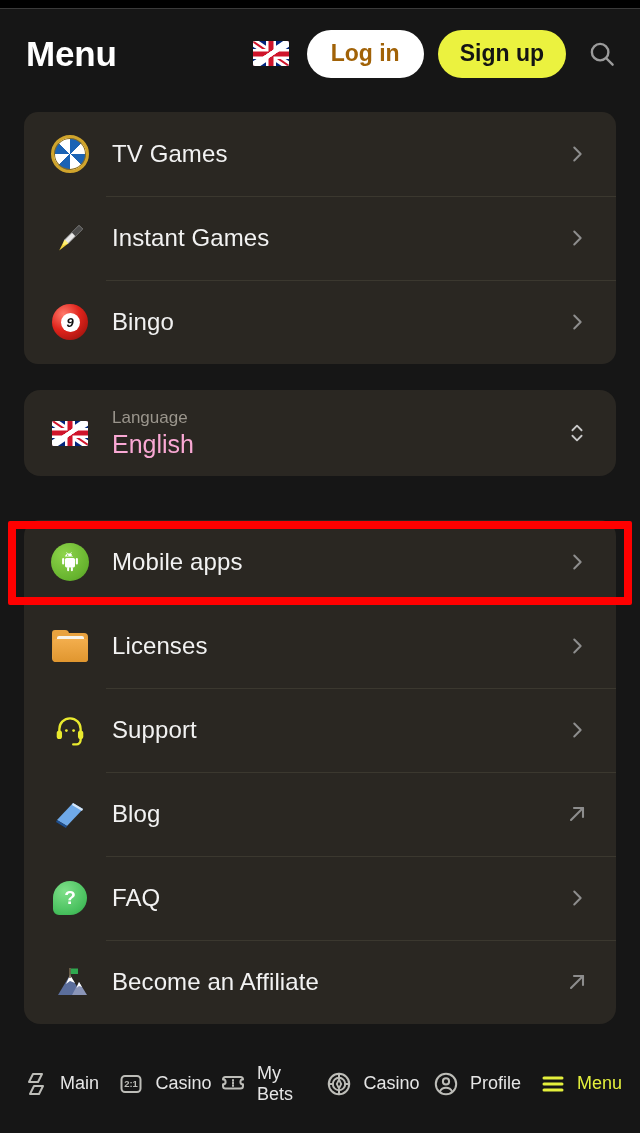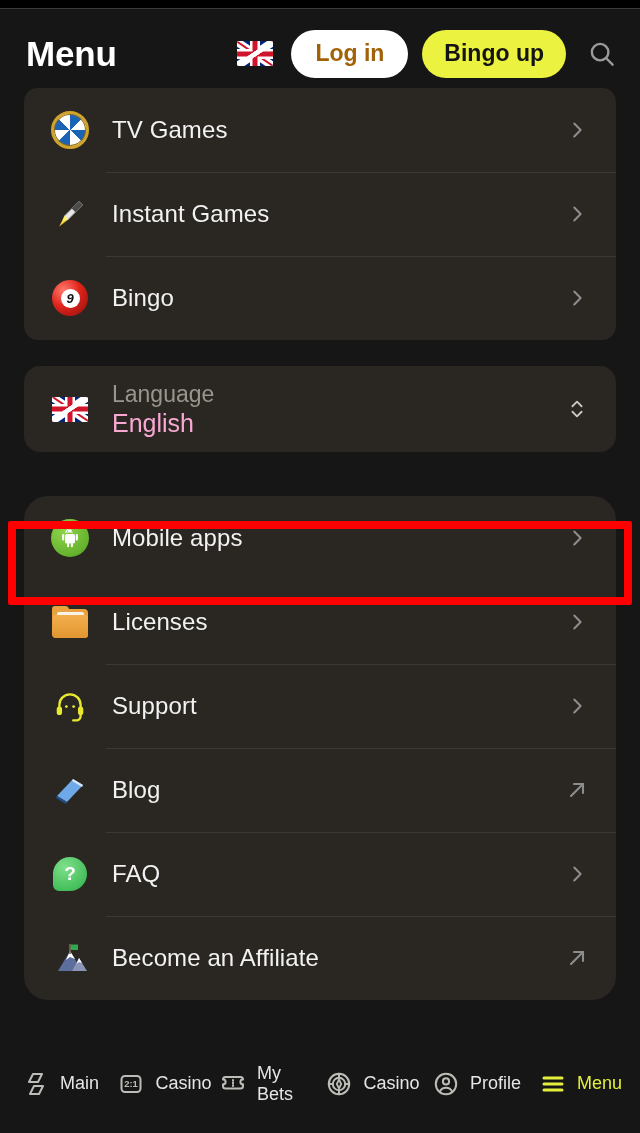--- a/index.html
+++ b/index.html
@@ -130,30 +130,30 @@
   .search-btn {
     width: 40px; height: 40px;
     display: flex; align-items: center; justify-content: center;
     flex-shrink: 0;
     cursor: pointer;
   }
 
   
   .content {
     position: absolute;
-    top: 88px; left: 0;
+    top: 112px; left: 0;
     width: 640px;
     height: 943px;
     overflow: hidden;
   }
 
   .card {
     margin: 0 24px 0 24px;
     background: #2a2722;
-    border-radius: 24px;
+    border-radius: 16px;
     overflow: hidden;
   }
   .card.first { border-radius: 14px; }
 
   .row {
     position: relative;
     display: flex;
     align-items: center;
     height: 84px;
     padding: 0 26px 0 24px;
@@ -188,21 +188,21 @@
     margin: 26px 24px 0 24px;
     background: #2a2722;
     border-radius: 16px;
     display: flex;
     align-items: center;
     height: 86px;
     padding: 0 26px 0 24px;
     cursor: pointer;
   }
   .lang-text { flex: 1; display: flex; flex-direction: column; justify-content: center; }
-  .lang-caption { font-size: 23px; color: #9a958c; line-height: 1.25; }
+  .lang-caption { font-size: 17px; color: #9a958c; line-height: 1.25; }
   .lang-value { font-size: 25px; color: #f9a8d4; line-height: 1.2; }
 
   .section-gap { height: 44px; }
 
   
   .highlight-box {
     position: absolute;
     left: 8px; top: 521px;
     width: 624px; height: 84px;
     border: 8px solid #ff0000;
@@ -305,21 +305,21 @@
       <div class="flag-diag-white" style="position:absolute;left:50%;top:50%;width:150%;height:8px;background:#fff;transform:translate(-50%,-50%) rotate(-34deg);"></div>
       <div class="flag-diag-red"></div>
       <div class="flag-diag-red2"></div>
       <div class="flag-cross-v"></div>
       <div class="flag-cross-h"></div>
       <div class="flag-cross-v-r"></div>
       <div class="flag-cross-h-r"></div>
     </div>
 
     <div class="btn-login">Log in</div>
-    <div class="btn-signup">Bingo up</div>
+    <div class="btn-signup">Sign up</div>
 
     <div class="search-btn">
       <svg width="30" height="30" viewBox="0 0 24 24" fill="none" stroke="#9b9b9b" stroke-width="1.9">
         <circle cx="10.5" cy="10.5" r="6.6"></circle>
           <line x1="15.4" y1="15.4" x2="20.5" y2="20.5" stroke-linecap="round"></line>
       </svg>
     </div>
   </div>
 
   <div class="content">

